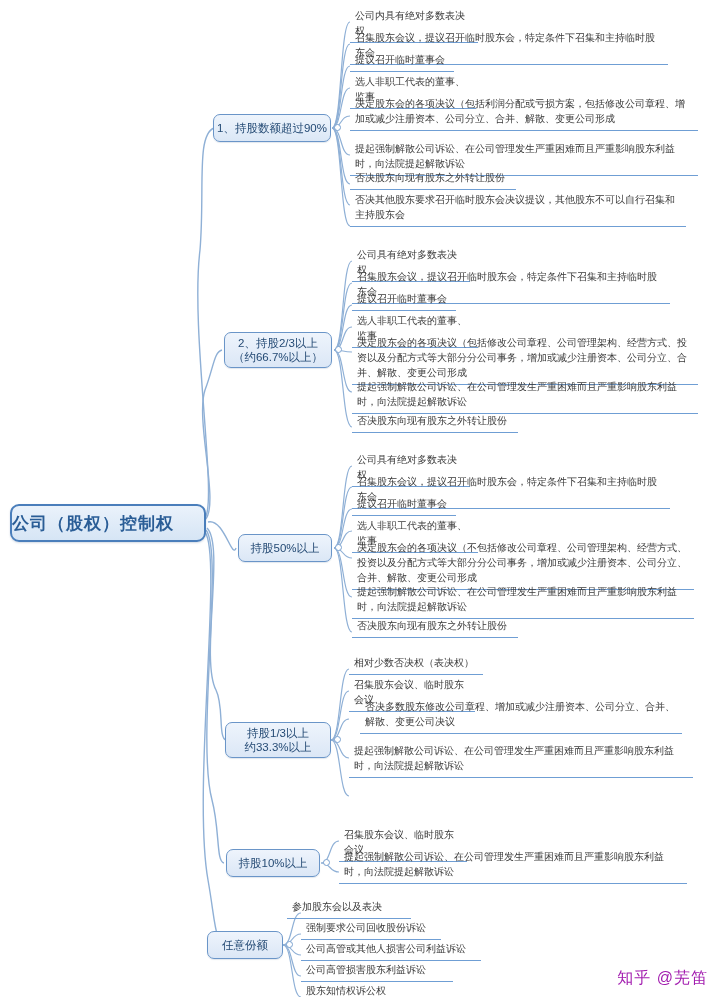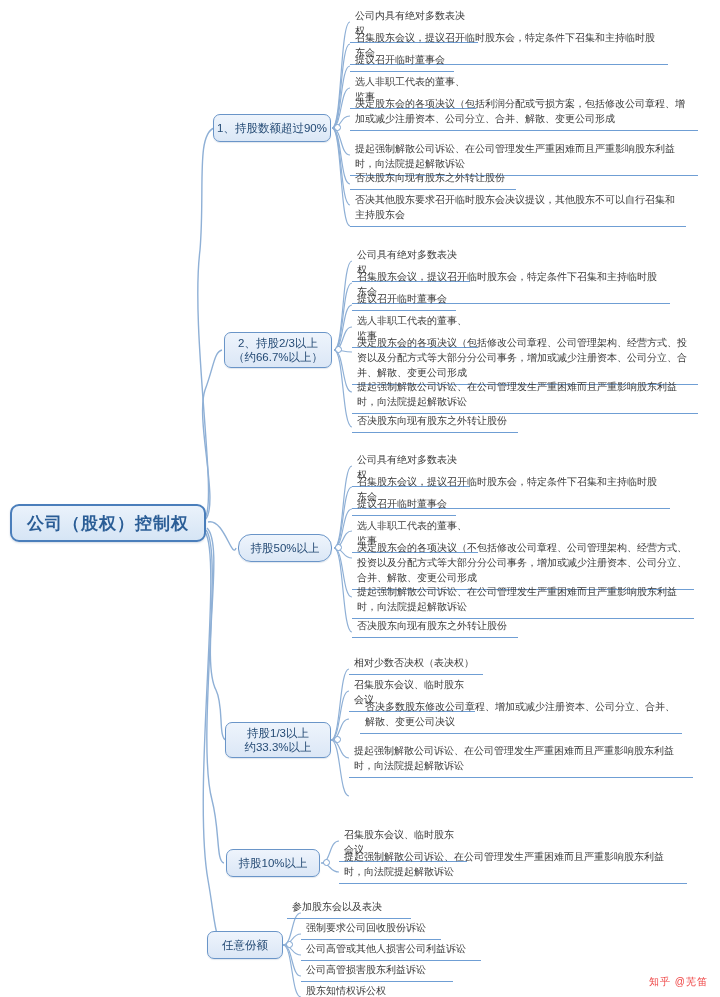--- a/index.html
+++ b/index.html
@@ -38,21 +38,20 @@
     box-sizing: border-box;
     border: 2px solid #4a7ebb;
     border-radius: 9px;
     background: linear-gradient(to bottom, #eaf2fb 0%, #d6e5f5 100%);
     color: #2a5d96;
     font-size: 17px;
     font-weight: bold;
     letter-spacing: 1px;
     display: flex;
     align-items: center;
-    justify-content: center;
     white-space: nowrap;
     box-shadow: 0 1px 2px rgba(80,110,150,0.25);
   }
 
   
   .branch-node {
     position: absolute;
     box-sizing: border-box;
     border: 1px solid #6a95c8;
     border-radius: 7px;
@@ -93,22 +92,22 @@
     border: 1px solid #7ba2d0;
     border-radius: 50%;
     background: #ffffff;
   }
 
   
   .watermark {
     position: absolute;
     right: 12px;
     bottom: 8px;
-    font-size: 10px;
-    color: #ef4444;
+    font-size: 16px;
+    color: #a21caf;
     letter-spacing: 1px;
     user-select: none;
   }
 </style>
 </head>
 <body>
 
 <div id="canvas">
 
   <svg id="wires" viewBox="0 0 720 997">
@@ -201,21 +200,21 @@
   <span class="node-dot" style="left:335px; top:346px;"></span>
 
   <div class="leaf" style="left:352px; top:246px; width:118px;">公司具有绝对多数表决权</div>
   <div class="leaf" style="left:352px; top:268px; width:318px;">召集股东会议，提议召开临时股东会，特定条件下召集和主持临时股东会</div>
   <div class="leaf" style="left:352px; top:290px; width:104px;">提议召开临时董事会</div>
   <div class="leaf" style="left:352px; top:312px; width:126px;">选人非职工代表的董事、监事</div>
   <div class="leaf" style="left:352px; top:334px; width:346px;">决定股东会的各项决议（包括修改公司章程、公司管理架构、经营方式、投资以及分配方式等大部分分公司事务，增加或减少注册资本、公司分立、合并、解散、变更公司形成</div>
   <div class="leaf" style="left:352px; top:378px; width:346px;">提起强制解散公司诉讼、在公司管理发生严重困难而且严重影响股东利益时，向法院提起解散诉讼</div>
   <div class="leaf" style="left:352px; top:412px; width:166px;">否决股东向现有股东之外转让股份</div>
 
-  <div class="branch-node" style="left:238px; top:534px; width:94px; height:28px;border-radius:13px;">
+  <div class="branch-node" style="left:238px; top:534px; width:94px; height:28px;">
     <span class="bl">持股50%以上</span>
   </div>
   <span class="node-dot" style="left:335px; top:544px;"></span>
 
   <div class="leaf" style="left:352px; top:451px; width:118px;">公司具有绝对多数表决权</div>
   <div class="leaf" style="left:352px; top:473px; width:318px;">召集股东会议，提议召开临时股东会，特定条件下召集和主持临时股东会</div>
   <div class="leaf" style="left:352px; top:495px; width:104px;">提议召开临时董事会</div>
   <div class="leaf" style="left:352px; top:517px; width:126px;">选人非职工代表的董事、监事</div>
   <div class="leaf" style="left:352px; top:539px; width:342px;">决定股东会的各项决议（不包括修改公司章程、公司管理架构、经营方式、投资以及分配方式等大部分分公司事务，增加或减少注册资本、公司分立、合并、解散、变更公司形成</div>
   <div class="leaf" style="left:352px; top:583px; width:342px;">提起强制解散公司诉讼、在公司管理发生严重困难而且严重影响股东利益时，向法院提起解散诉讼</div>

